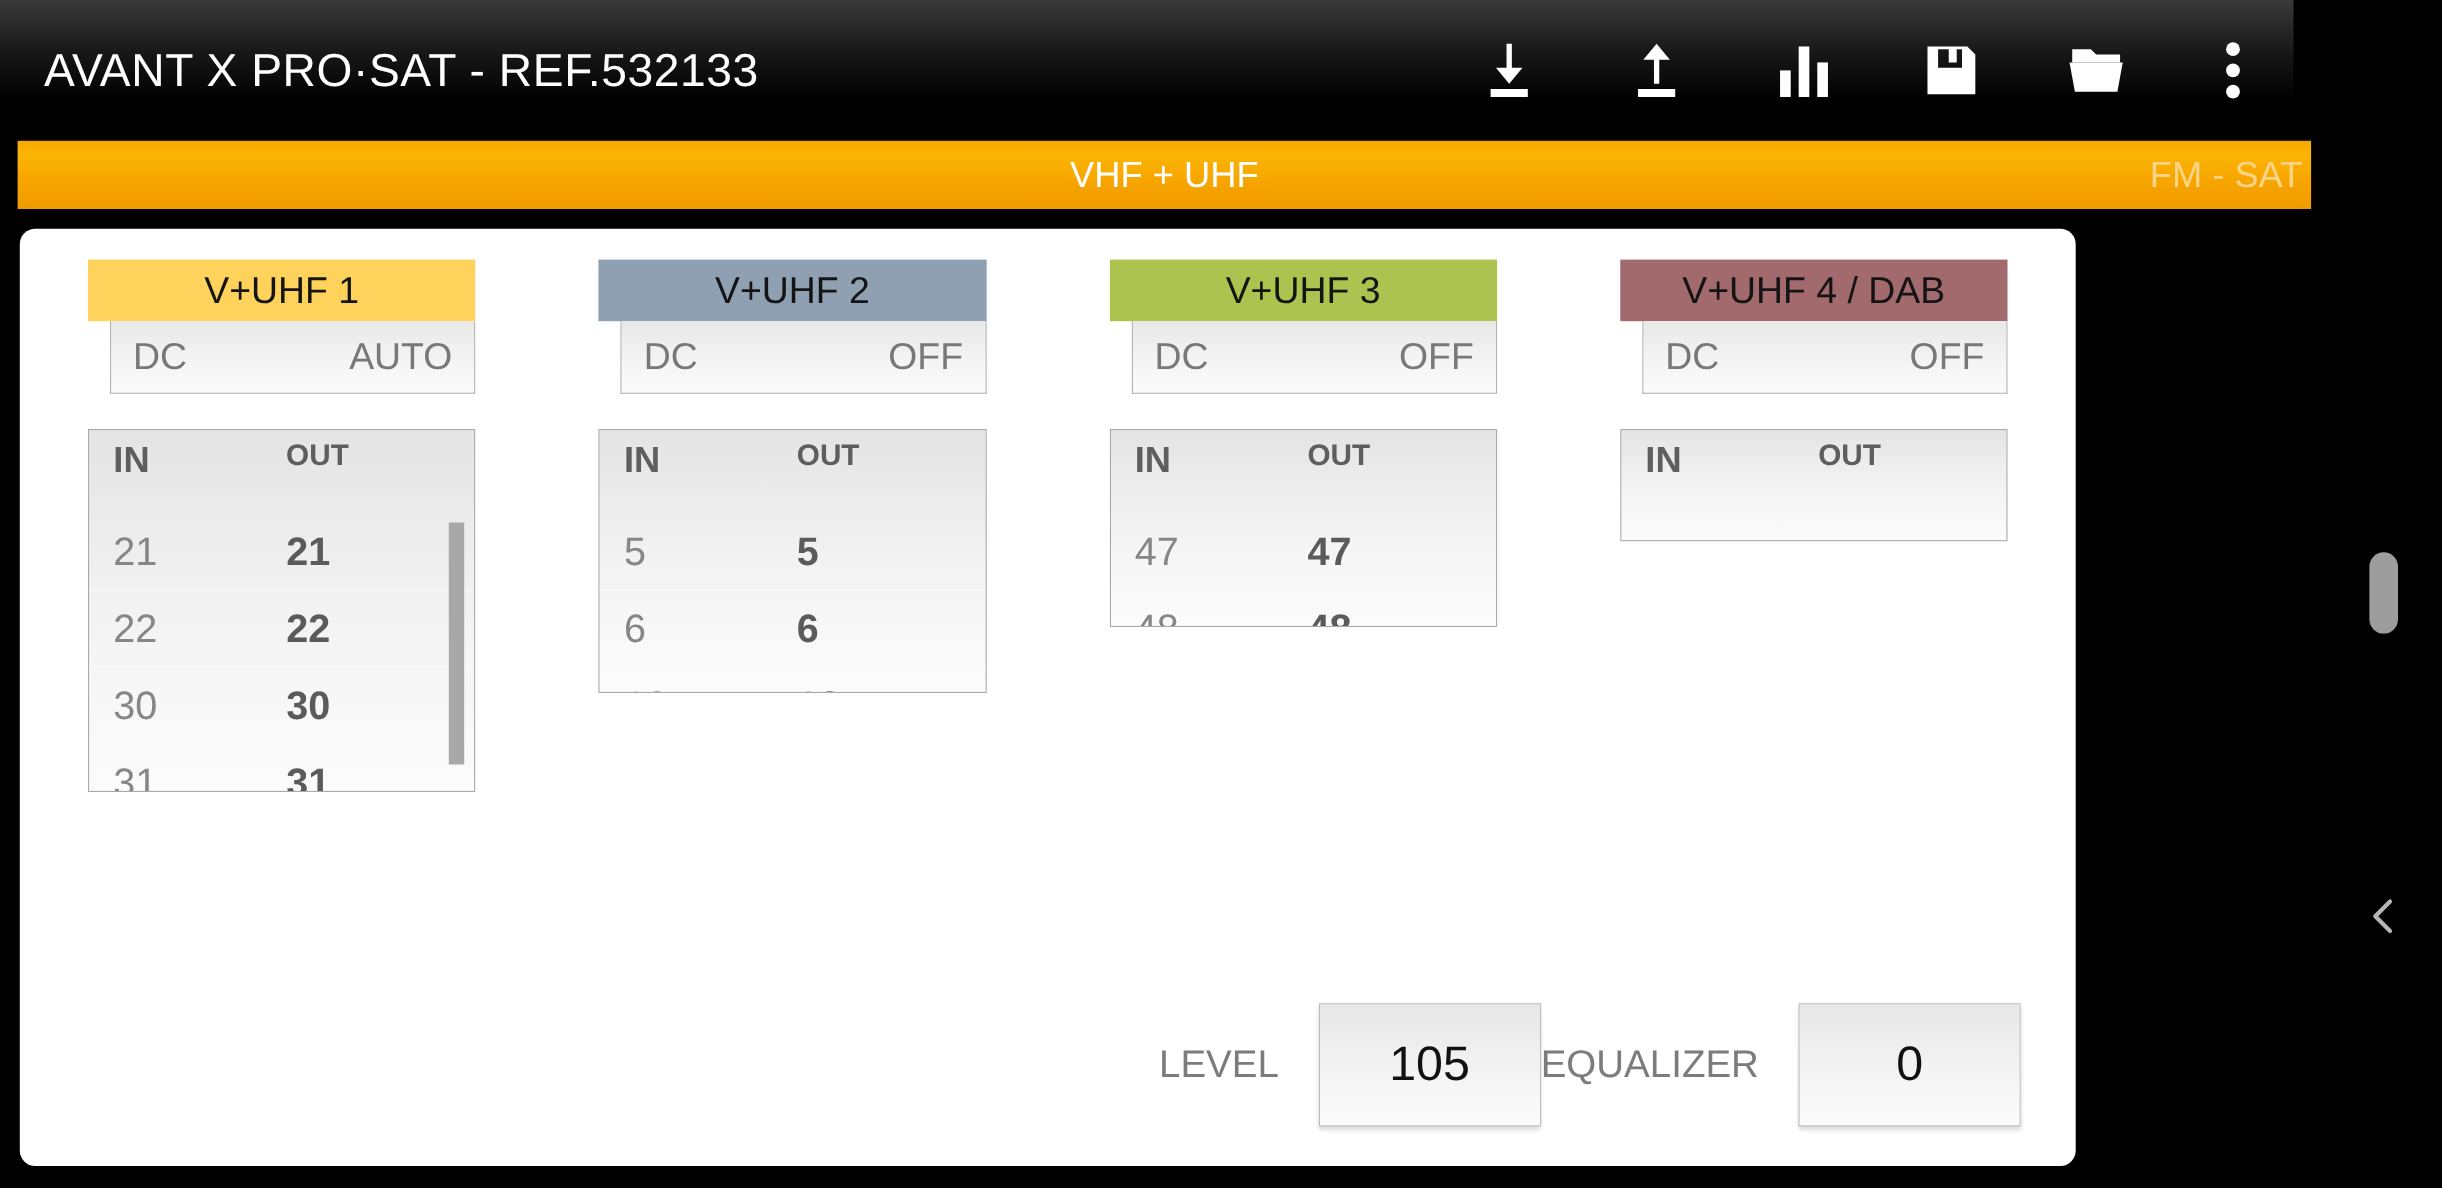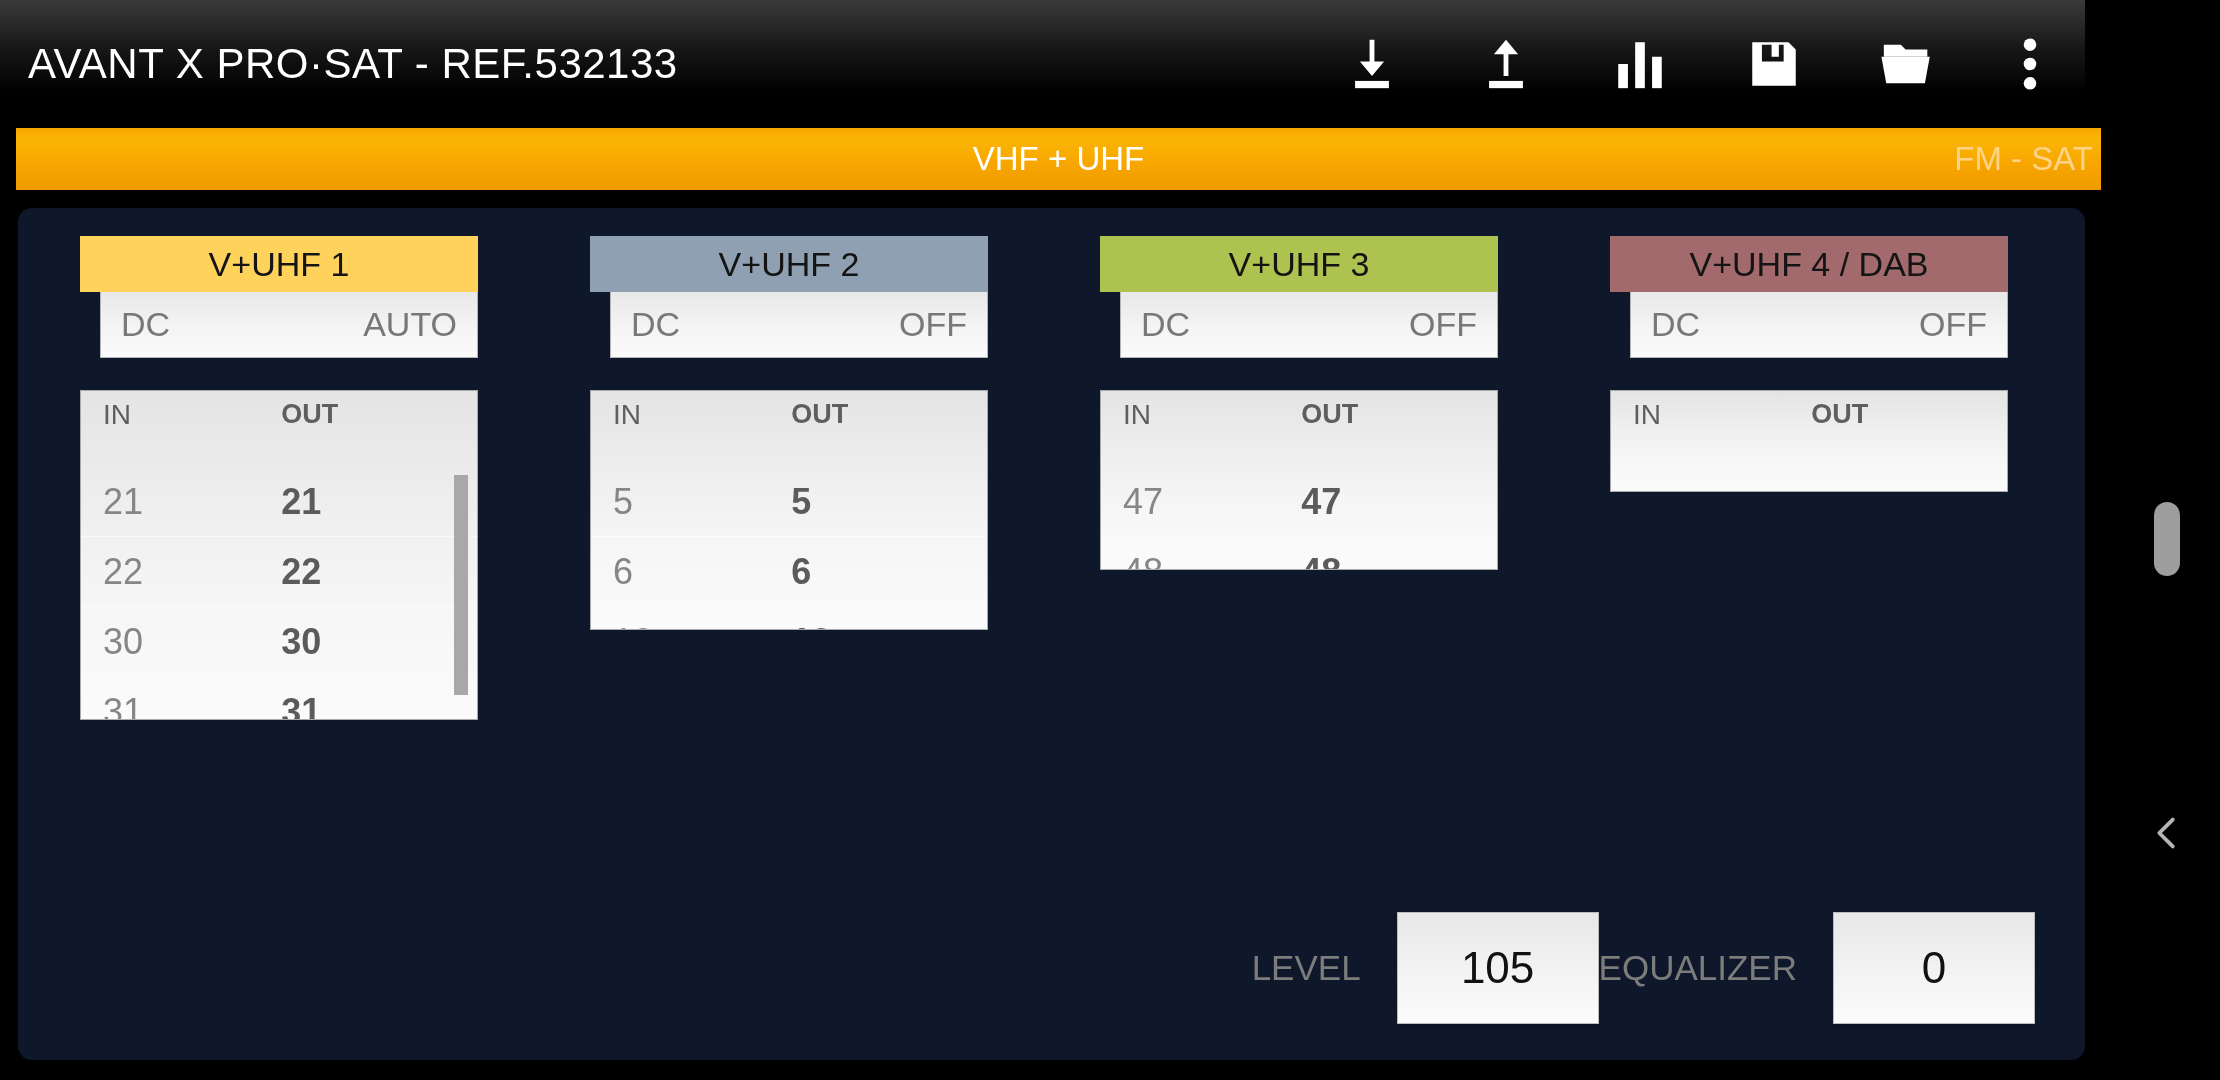--- a/index.html
+++ b/index.html
@@ -21,20 +21,21 @@
 
   
   .appbar {
     position: absolute;
     left: 0; top: 0;
     width: 2085px;
     height: 128px;
     background: linear-gradient(to bottom, #3a3a3a 0%, #171717 38%, #000000 72%, #000000 100%);
     display: flex;
     align-items: center;
+    padding-left: 12px;
   }
   .app-title {
     color: #ffffff;
     font-size: 42px;
     font-weight: 400;
     letter-spacing: 0.5px;
     margin-left: 28px;
     white-space: nowrap;
   }
   .toolbar {
@@ -83,23 +84,23 @@
   .tab-next {
     right: 8px;
     color: #ffd488;
   }
 
   
   .panel {
     position: absolute;
     left: 18px;
     top: 208px;
-    width: 2067px;
+    width: 1869px;
     height: 852px;
-    background: #0f172a;
+    background: #ffffff;
     border-radius: 14px;
     box-shadow: 0 2px 6px rgba(0,0,0,0.35);
   }
 
   
   .cards {
     position: absolute;
     left: 0; top: 0;
     width: 100%;
     display: flex;
@@ -149,22 +150,22 @@
   }
   .list-head {
     display: flex;
     height: 66px;
     align-items: flex-start;
     padding: 8px 0 0 0;
   }
   .list-head .c-in {
     width: 46%;
     padding-left: 22px;
-    font-size: 28px;
-    font-weight: normal;
+    font-size: 33px;
+    font-weight: bold;
     color: #5e5e5e;
   }
   .list-head .c-out {
     width: 54%;
     padding-left: 18px;
     font-size: 27px;
     font-weight: bold;
     color: #5e5e5e;
   }
   .list-rows { padding-top: 10px; }

